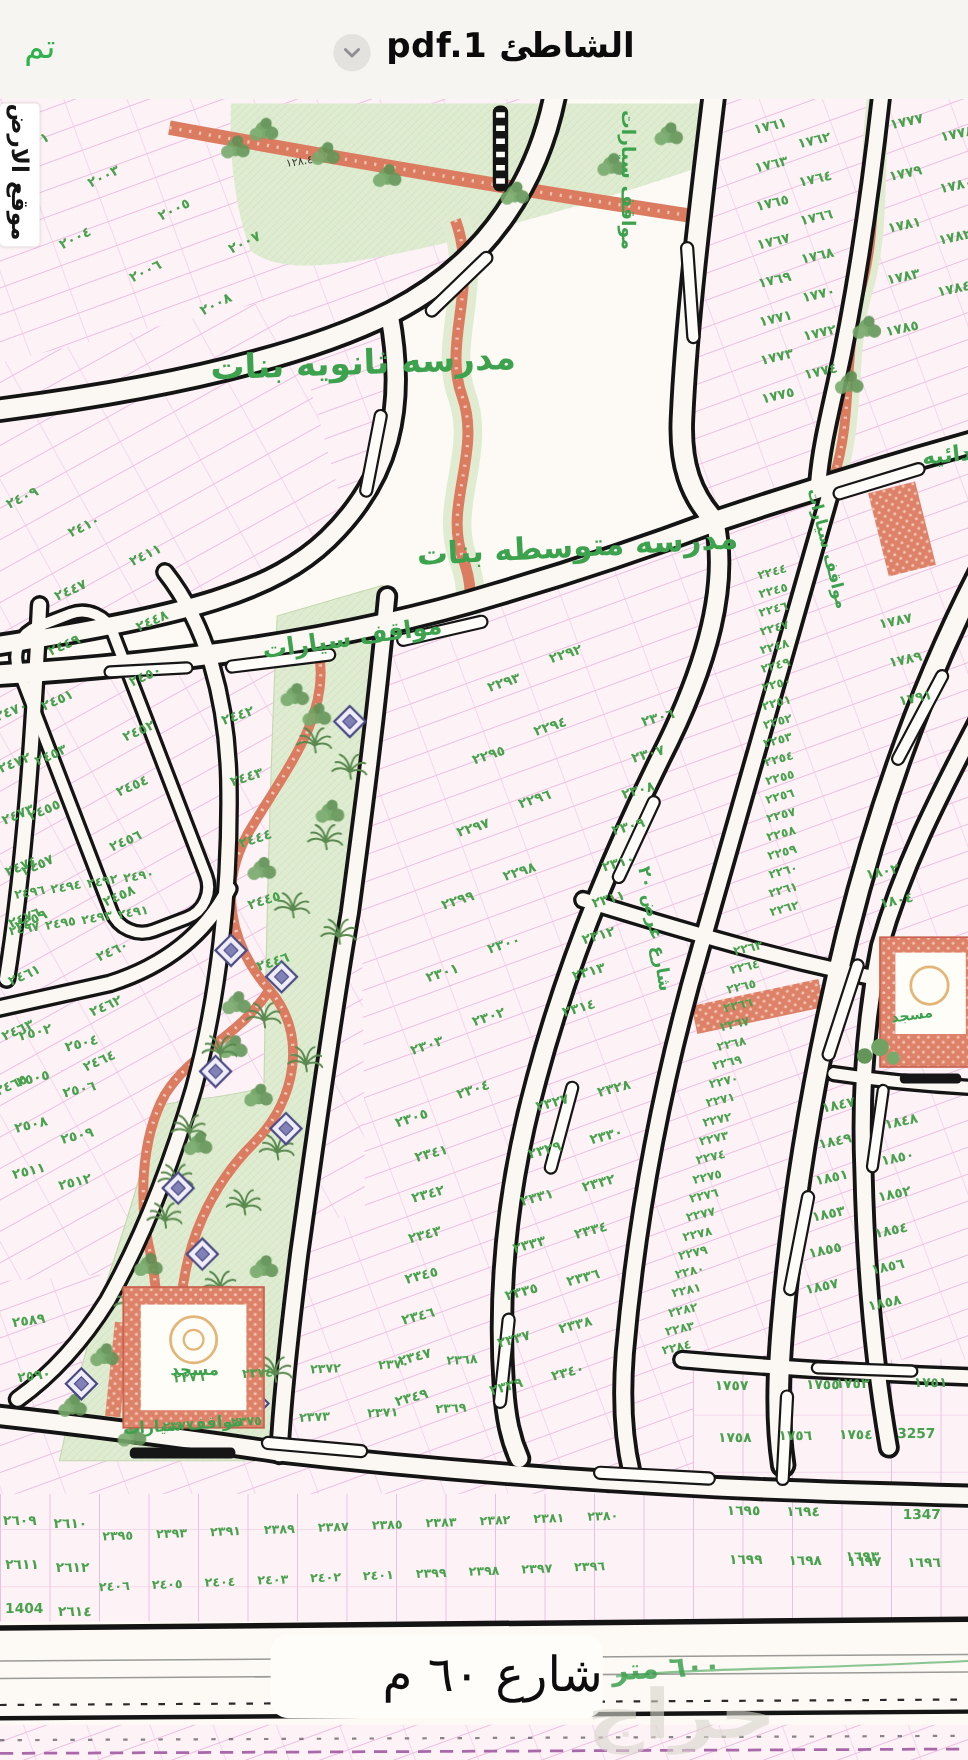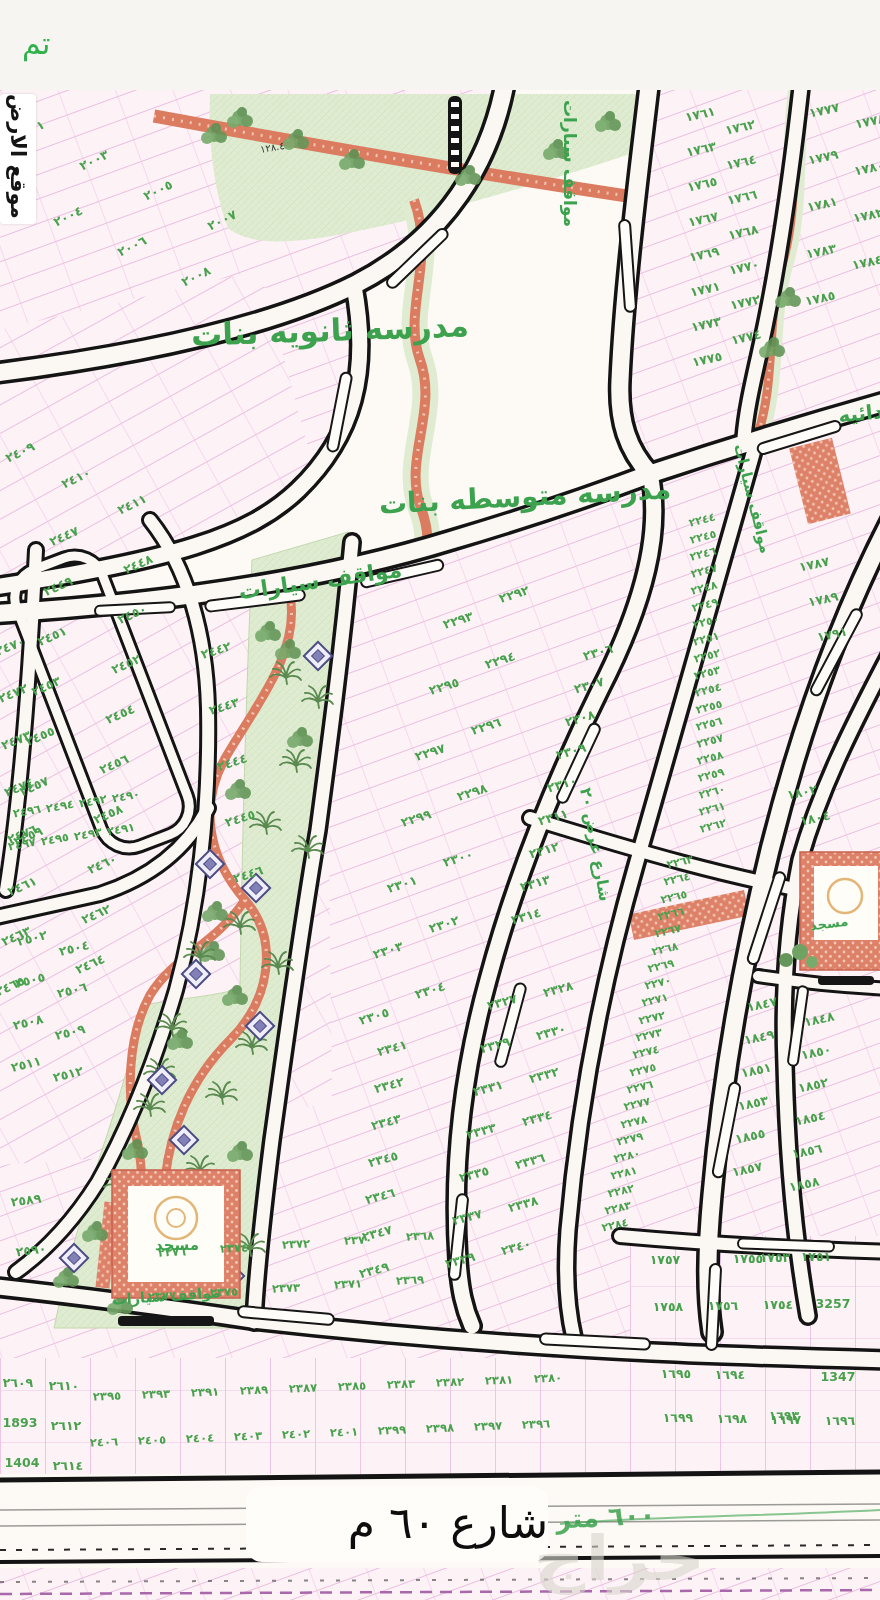--- a/index.html
+++ b/index.html
@@ -45,20 +45,25 @@
   #lbl-watermark{left:545px;top:1432px;font-size:62px;color:#d8d5cc;opacity:.6;font-weight:700;
                  transform:scaleX(1.15);}
 </style>
 </head>
 <body>
 
 <div id="stage">
 
   <div id="navbar">
     <button id="done-btn">تم</button>
+    <div id="title-group">
+      <span id="doc-title">الشاطئ pdf.1</span><button id="chev-btn"><svg width="34" height="34" viewBox="0 0 34 34">
+            <path d="M11 14 L17 20 L23 14" fill="none" stroke="#8e8e93" stroke-width="2.6" stroke-linecap="round" stroke-linejoin="round"></path>
+          </svg></button>
+    </div>
   </div>
 
   <div id="map">
     <svg width="880" height="1510" viewBox="0 0 880 1510">
       <defs>
         <pattern id="grid-a" width="54" height="23" patternUnits="userSpaceOnUse" patternTransform="rotate(-20)">
           <rect width="54" height="23" fill="#fdf2f6"></rect>
           <path d="M0 0 H54" stroke="#e5aed9" stroke-width="1.3"></path>
           <path d="M0 0 V23" stroke="#eec1e4" stroke-width="1"></path>
         </pattern>
@@ -345,21 +350,21 @@
         <span class="pnum" style="left: 30px; top: 890px; transform: translate(-50%, -50%) rotate(-14deg);">٢٥٠٥</span>
         <span class="pnum" style="left: 72px; top: 900px; transform: translate(-50%, -50%) rotate(-14deg);">٢٥٠٦</span>
         <span class="pnum" style="left: 28px; top: 932px; transform: translate(-50%, -50%) rotate(-14deg);">٢٥٠٨</span>
         <span class="pnum" style="left: 70px; top: 942px; transform: translate(-50%, -50%) rotate(-14deg);">٢٥٠٩</span>
         <span class="pnum" style="left: 26px; top: 974px; transform: translate(-50%, -50%) rotate(-14deg);">٢٥١١</span>
         <span class="pnum" style="left: 68px; top: 984px; transform: translate(-50%, -50%) rotate(-14deg);">٢٥١٢</span>
         <span class="pnum" style="left: 26px; top: 1110px; transform: translate(-50%, -50%) rotate(-8deg);">٢٥٨٩</span>
         <span class="pnum" style="left: 31px; top: 1160px; transform: translate(-50%, -50%) rotate(-8deg);">٢٥٩٠</span>
         <span class="pnum" style="left: 18px; top: 1292px; transform: translate(-50%, -50%) rotate(0deg);">٢٦٠٩</span>
         <span class="pnum" style="left: 64px; top: 1295px; transform: translate(-50%, -50%) rotate(0deg);">٢٦١٠</span>
-        <span class="pnum" style="left: 20px; top: 1332px; transform: translate(-50%, -50%) rotate(0deg);">1893</span>
+        <span class="pnum" style="left: 20px; top: 1332px; transform: translate(-50%, -50%) rotate(0deg);">٢٦١١</span>
         <span class="pnum" style="left: 66px; top: 1335px; transform: translate(-50%, -50%) rotate(0deg);">٢٦١٢</span>
         <span class="pnum" style="left: 22px; top: 1372px; transform: translate(-50%, -50%) rotate(0deg);">1404</span>
         <span class="pnum" style="left: 68px; top: 1375px; transform: translate(-50%, -50%) rotate(0deg);">٢٦١٤</span>
         <span class="pnum" style="left: 514px; top: 504px; transform: translate(-50%, -50%) rotate(-18deg);">٢٢٩٢</span>
         <span class="pnum" style="left: 458px; top: 530px; transform: translate(-50%, -50%) rotate(-18deg);">٢٢٩٣</span>
         <span class="pnum" style="left: 500px; top: 570px; transform: translate(-50%, -50%) rotate(-18deg);">٢٢٩٤</span>
         <span class="pnum" style="left: 444px; top: 596px; transform: translate(-50%, -50%) rotate(-18deg);">٢٢٩٥</span>
         <span class="pnum" style="left: 486px; top: 636px; transform: translate(-50%, -50%) rotate(-18deg);">٢٢٩٦</span>
         <span class="pnum" style="left: 430px; top: 662px; transform: translate(-50%, -50%) rotate(-18deg);">٢٢٩٧</span>
         <span class="pnum" style="left: 472px; top: 702px; transform: translate(-50%, -50%) rotate(-18deg);">٢٢٩٨</span>
@@ -475,21 +480,21 @@
         <span class="pnum" style="left: 759px; top: 947px; transform: translate(-50%, -50%) rotate(-12deg);">١٨٤٩</span>
         <span class="pnum" style="left: 816px; top: 962px; transform: translate(-50%, -50%) rotate(-12deg);">١٨٥٠</span>
         <span class="pnum" style="left: 756px; top: 980px; transform: translate(-50%, -50%) rotate(-12deg);">١٨٥١</span>
         <span class="pnum" style="left: 813px; top: 995px; transform: translate(-50%, -50%) rotate(-12deg);">١٨٥٢</span>
         <span class="pnum" style="left: 753px; top: 1013px; transform: translate(-50%, -50%) rotate(-12deg);">١٨٥٣</span>
         <span class="pnum" style="left: 810px; top: 1028px; transform: translate(-50%, -50%) rotate(-12deg);">١٨٥٤</span>
         <span class="pnum" style="left: 750px; top: 1046px; transform: translate(-50%, -50%) rotate(-12deg);">١٨٥٥</span>
         <span class="pnum" style="left: 807px; top: 1061px; transform: translate(-50%, -50%) rotate(-12deg);">١٨٥٦</span>
         <span class="pnum" style="left: 747px; top: 1079px; transform: translate(-50%, -50%) rotate(-12deg);">١٨٥٧</span>
         <span class="pnum" style="left: 804px; top: 1094px; transform: translate(-50%, -50%) rotate(-12deg);">١٨٥٨</span>
-        <span class="pnum" style="left: 816px; top: 1166px; transform: translate(-50%, -50%) rotate(0deg);">١٧٥١</span>
+        <span class="pnum" style="left: 846px; top: 1166px; transform: translate(-50%, -50%) rotate(0deg);">١٧٥١</span>
         <span class="pnum" style="left: 775px; top: 1167px; transform: translate(-50%, -50%) rotate(0deg);">١٧٥٣</span>
         <span class="pnum" style="left: 748px; top: 1168px; transform: translate(-50%, -50%) rotate(0deg);">١٧٥٥</span>
         <span class="pnum" style="left: 665px; top: 1169px; transform: translate(-50%, -50%) rotate(0deg);">١٧٥٧</span>
         <span class="pnum" style="left: 833px; top: 1213px; transform: translate(-50%, -50%) rotate(0deg);">3257</span>
         <span class="pnum" style="left: 778px; top: 1214px; transform: translate(-50%, -50%) rotate(0deg);">١٧٥٤</span>
         <span class="pnum" style="left: 723px; top: 1215px; transform: translate(-50%, -50%) rotate(0deg);">١٧٥٦</span>
         <span class="pnum" style="left: 668px; top: 1216px; transform: translate(-50%, -50%) rotate(0deg);">١٧٥٨</span>
         <span class="pnum" style="left: 838px; top: 1286px; transform: translate(-50%, -50%) rotate(0deg);">1347</span>
         <span class="pnum" style="left: 784px; top: 1285px; transform: translate(-50%, -50%) rotate(0deg); margin-top: 40px;">١٦٩٣</span>
         <span class="pnum" style="left: 730px; top: 1284px; transform: translate(-50%, -50%) rotate(0deg);">١٦٩٤</span>

